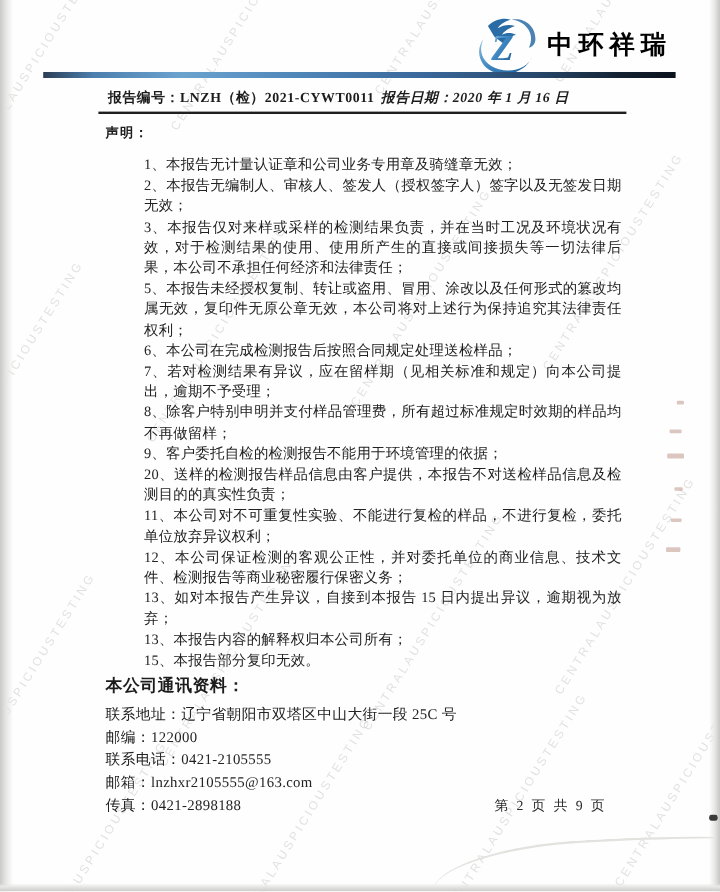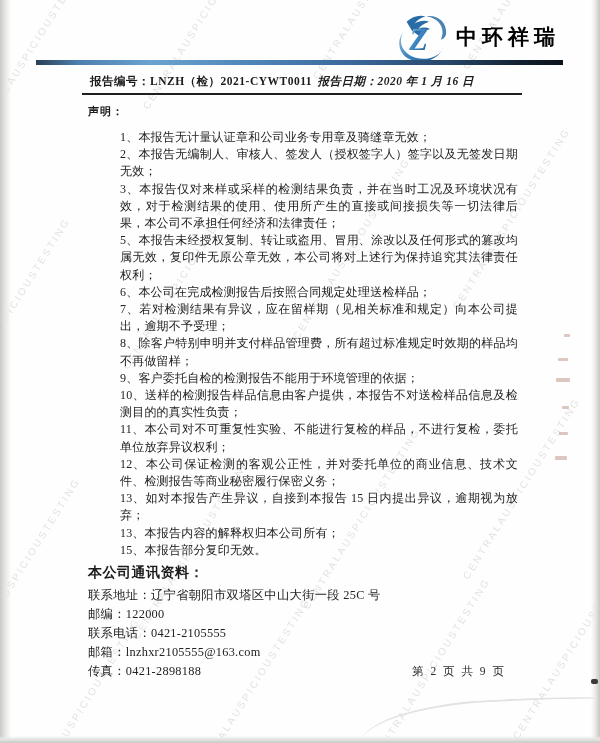--- a/index.html
+++ b/index.html
@@ -131,21 +131,21 @@
     <div class="stmt-heading">声明：</div>
     <div class="stmt-list">
         <p>1、本报告无计量认证章和公司业务专用章及骑缝章无效；</p>
         <p>2、本报告无编制人、审核人、签发人（授权签字人）签字以及无签发日期无效；</p>
         <p>3、本报告仅对来样或采样的检测结果负责，并在当时工况及环境状况有效，对于检测结果的使用、使用所产生的直接或间接损失等一切法律后果，本公司不承担任何经济和法律责任；</p>
         <p>5、本报告未经授权复制、转让或盗用、冒用、涂改以及任何形式的篡改均属无效，复印件无原公章无效，本公司将对上述行为保持追究其法律责任权利；</p>
         <p>6、本公司在完成检测报告后按照合同规定处理送检样品；</p>
         <p>7、若对检测结果有异议，应在留样期（见相关标准和规定）向本公司提出，逾期不予受理；</p>
         <p>8、除客户特别申明并支付样品管理费，所有超过标准规定时效期的样品均不再做留样；</p>
         <p>9、客户委托自检的检测报告不能用于环境管理的依据；</p>
-        <p>10、送样的检测报告样品信息由客户提供，本报告不对送检样品信息及检测目的的真实性负责；</p>
+        <p>20、送样的检测报告样品信息由客户提供，本报告不对送检样品信息及检测目的的真实性负责；</p>
         <p>11、本公司对不可重复性实验、不能进行复检的样品，不进行复检，委托单位放弃异议权利；</p>
         <p>12、本公司保证检测的客观公正性，并对委托单位的商业信息、技术文件、检测报告等商业秘密履行保密义务；</p>
         <p>13、如对本报告产生异议，自接到本报告 15 日内提出异议，逾期视为放弃；</p>
         <p>13、本报告内容的解释权归本公司所有；</p>
         <p>15、本报告部分复印无效。</p>
       </div>
     <div class="contact-heading">本公司通讯资料：</div>
     <div class="contact-list">
         <p>联系地址：辽宁省朝阳市双塔区中山大街一段 25C 号</p>
         <p>邮编：122000</p>

